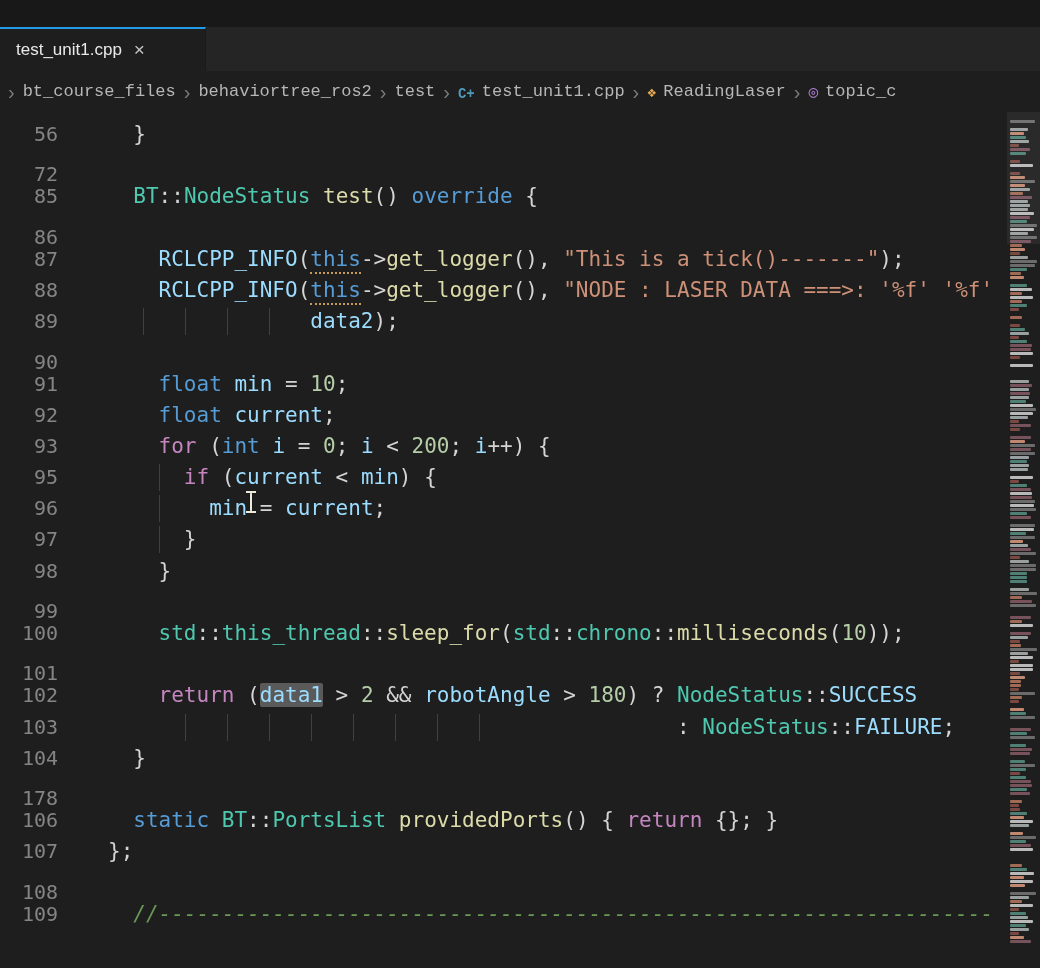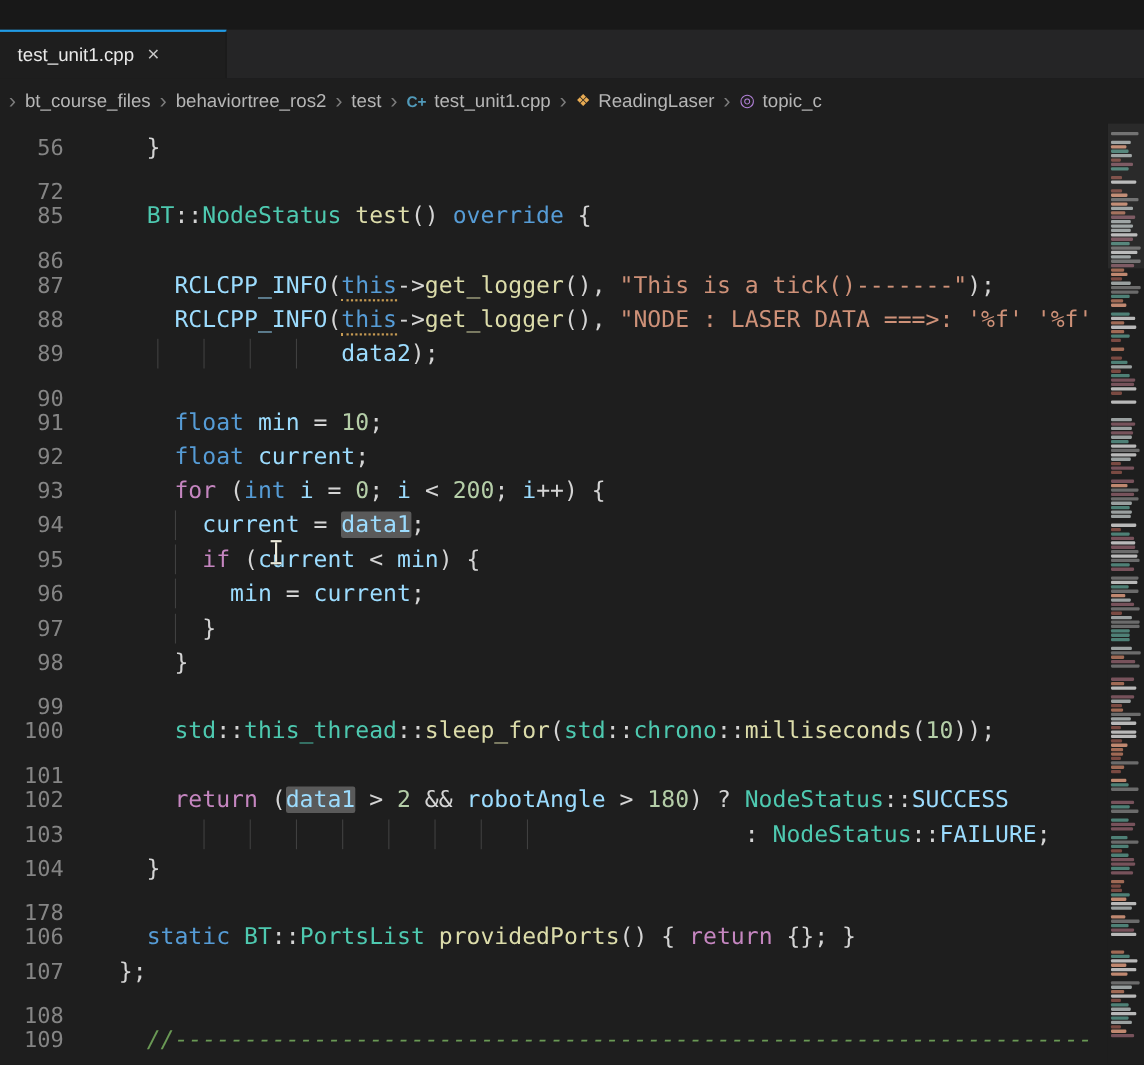--- a/index.html
+++ b/index.html
@@ -16,21 +16,21 @@
          border-right:1px solid #191919; cursor:default; }
   .tab.inactive { background:#2d2d2d; color:#969696; min-width:186px; }
   .tab.active   { background:#1e1e1e; color:#e9e9e9; min-width:206px;
                   border-top:2px solid #219be5; }
   .tab .close { color:#c5c5c5; font-size:19px; margin-left:12px; }
 
   
   .breadcrumb { height:41px; background:#1e1e1e; display:flex; align-items:center;
                 padding:0 2px; overflow:hidden; white-space:nowrap;
                 font-family:"Liberation Sans", sans-serif; font-size:17px; color:#b6b6b6; }
-  .crumb { display:flex; align-items:center; gap:7px; padding:0 2px; cursor:pointer; }
+  .crumb { display:flex; align-items:flex-end; gap:7px; padding:0 2px; cursor:pointer;font-family:Liberation Mono, monospace; }
   .chev { color:#7d7d7d; font-size:20px; padding:0 6px; line-height:1; }
   .bc-icon { font-size:15px; line-height:1; }
   .icon-cpp    { color:#519aba; font-weight:bold; font-size:14px; }
   .icon-class  { color:#e8ab53; }
   .icon-method { color:#b180d7; font-size:16px; }
 
   
   .editor { position:relative; height:856px; overflow:hidden; }
   .lines { padding-top:7px; }
   .line { white-space:pre; font-size:21px; line-height:31.2px; height:31.2px; color:#d4d4d4; }
@@ -113,21 +113,20 @@
       <div class="line"><span class="ln">72</span><span class="code"></span></div>
       <div class="line"><span class="ln">85</span><span class="code"><span class="tok-fg">  </span><span class="tok-type">BT</span><span class="tok-fg">::</span><span class="tok-type">NodeStatus</span><span class="tok-fg"> </span><span class="tok-fn">test</span><span class="tok-fg">() </span><span class="tok-kw">override</span><span class="tok-fg"> {</span></span></div>
       <div class="line"><span class="ln">86</span><span class="code"></span></div>
       <div class="line"><span class="ln">87</span><span class="code"><span class="tok-fg">    </span><span class="tok-var">RCLCPP_INFO</span><span class="tok-fg">(</span><span class="tok-kw squiggle">this</span><span class="tok-fg">-&gt;</span><span class="tok-fn">get_logger</span><span class="tok-fg">(), </span><span class="tok-str">"This is a tick()-------"</span><span class="tok-fg">);</span></span></div>
       <div class="line"><span class="ln">88</span><span class="code"><span class="tok-fg">    </span><span class="tok-var">RCLCPP_INFO</span><span class="tok-fg">(</span><span class="tok-kw squiggle">this</span><span class="tok-fg">-&gt;</span><span class="tok-fn">get_logger</span><span class="tok-fg">(), </span><span class="tok-str">"NODE : LASER DATA ===&gt;: '%f' '%f'</span></span></div>
       <div class="line"><span class="ln">89</span><span class="code"><i class="guide" style="left: 35px;"></i><i class="guide" style="left: 77px;"></i><i class="guide" style="left: 119px;"></i><i class="guide" style="left: 161px;"></i><span class="tok-fg">                </span><span class="tok-var">data2</span><span class="tok-fg">);</span></span></div>
       <div class="line"><span class="ln">90</span><span class="code"></span></div>
       <div class="line"><span class="ln">91</span><span class="code"><span class="tok-fg">    </span><span class="tok-kw">float</span><span class="tok-fg"> </span><span class="tok-var">min</span><span class="tok-fg"> = </span><span class="tok-num">10</span><span class="tok-fg">;</span></span></div>
       <div class="line"><span class="ln">92</span><span class="code"><span class="tok-fg">    </span><span class="tok-kw">float</span><span class="tok-fg"> </span><span class="tok-var">current</span><span class="tok-fg">;</span></span></div>
       <div class="line"><span class="ln">93</span><span class="code"><span class="tok-fg">    </span><span class="tok-ctrl">for</span><span class="tok-fg"> (</span><span class="tok-kw">int</span><span class="tok-fg"> </span><span class="tok-var">i</span><span class="tok-fg"> = </span><span class="tok-num">0</span><span class="tok-fg">; </span><span class="tok-var">i</span><span class="tok-fg"> &lt; </span><span class="tok-num">200</span><span class="tok-fg">; </span><span class="tok-var">i</span><span class="tok-fg">++) {</span></span></div>
-      <div class="line"><span class="ln">94</span><span class="code"><i class="guide" style="left: 51px;"></i><span class="tok-fg">      </span><span class="tok-var">current</span><span class="tok-fg"> = </span><span class="tok-var hl">data1</span><span class="tok-fg">;</span></span></div>
       <div class="line"><span class="ln">95</span><span class="code"><i class="guide" style="left: 51px;"></i><span class="tok-fg">      </span><span class="tok-ctrl">if</span><span class="tok-fg"> (</span><span class="tok-var">current</span><span class="tok-fg"> &lt; </span><span class="tok-var">min</span><span class="tok-fg">) {</span></span></div>
       <div class="line"><span class="ln">96</span><span class="code"><i class="guide" style="left: 51px;"></i><span class="tok-fg">        </span><span class="tok-var">min</span><span class="tok-fg"> = </span><span class="tok-var">current</span><span class="tok-fg">;</span></span></div>
       <div class="line"><span class="ln">97</span><span class="code"><i class="guide" style="left: 51px;"></i><span class="tok-fg">      }</span></span></div>
       <div class="line"><span class="ln">98</span><span class="code"><span class="tok-fg">    }</span></span></div>
       <div class="line"><span class="ln">99</span><span class="code"></span></div>
       <div class="line"><span class="ln">100</span><span class="code"><span class="tok-fg">    </span><span class="tok-type">std</span><span class="tok-fg">::</span><span class="tok-type">this_thread</span><span class="tok-fg">::</span><span class="tok-fn">sleep_for</span><span class="tok-fg">(</span><span class="tok-type">std</span><span class="tok-fg">::</span><span class="tok-type">chrono</span><span class="tok-fg">::</span><span class="tok-fn">milliseconds</span><span class="tok-fg">(</span><span class="tok-num">10</span><span class="tok-fg">));</span></span></div>
       <div class="line"><span class="ln">101</span><span class="code"></span></div>
       <div class="line"><span class="ln">102</span><span class="code"><span class="tok-fg">    </span><span class="tok-ctrl">return</span><span class="tok-fg"> (</span><span class="tok-var hl">data1</span><span class="tok-fg"> &gt; </span><span class="tok-num">2</span><span class="tok-fg"> &amp;&amp; </span><span class="tok-var">robotAngle</span><span class="tok-fg"> &gt; </span><span class="tok-num">180</span><span class="tok-fg">) ? </span><span class="tok-type">NodeStatus</span><span class="tok-fg">::</span><span class="tok-enum">SUCCESS</span></span></div>
       <div class="line"><span class="ln">103</span><span class="code"><i class="guide" style="left: 77px;"></i><i class="guide" style="left: 119px;"></i><i class="guide" style="left: 161px;"></i><i class="guide" style="left: 203px;"></i><i class="guide" style="left: 245px;"></i><i class="guide" style="left: 287px;"></i><i class="guide" style="left: 329px;"></i><i class="guide" style="left: 371px;"></i><span class="tok-fg">                                             </span><span class="tok-fg">: </span><span class="tok-type">NodeStatus</span><span class="tok-fg">::</span><span class="tok-enum">FAILURE</span><span class="tok-fg">;</span></span></div>
       <div class="line"><span class="ln">104</span><span class="code"><span class="tok-fg">  }</span></span></div>

